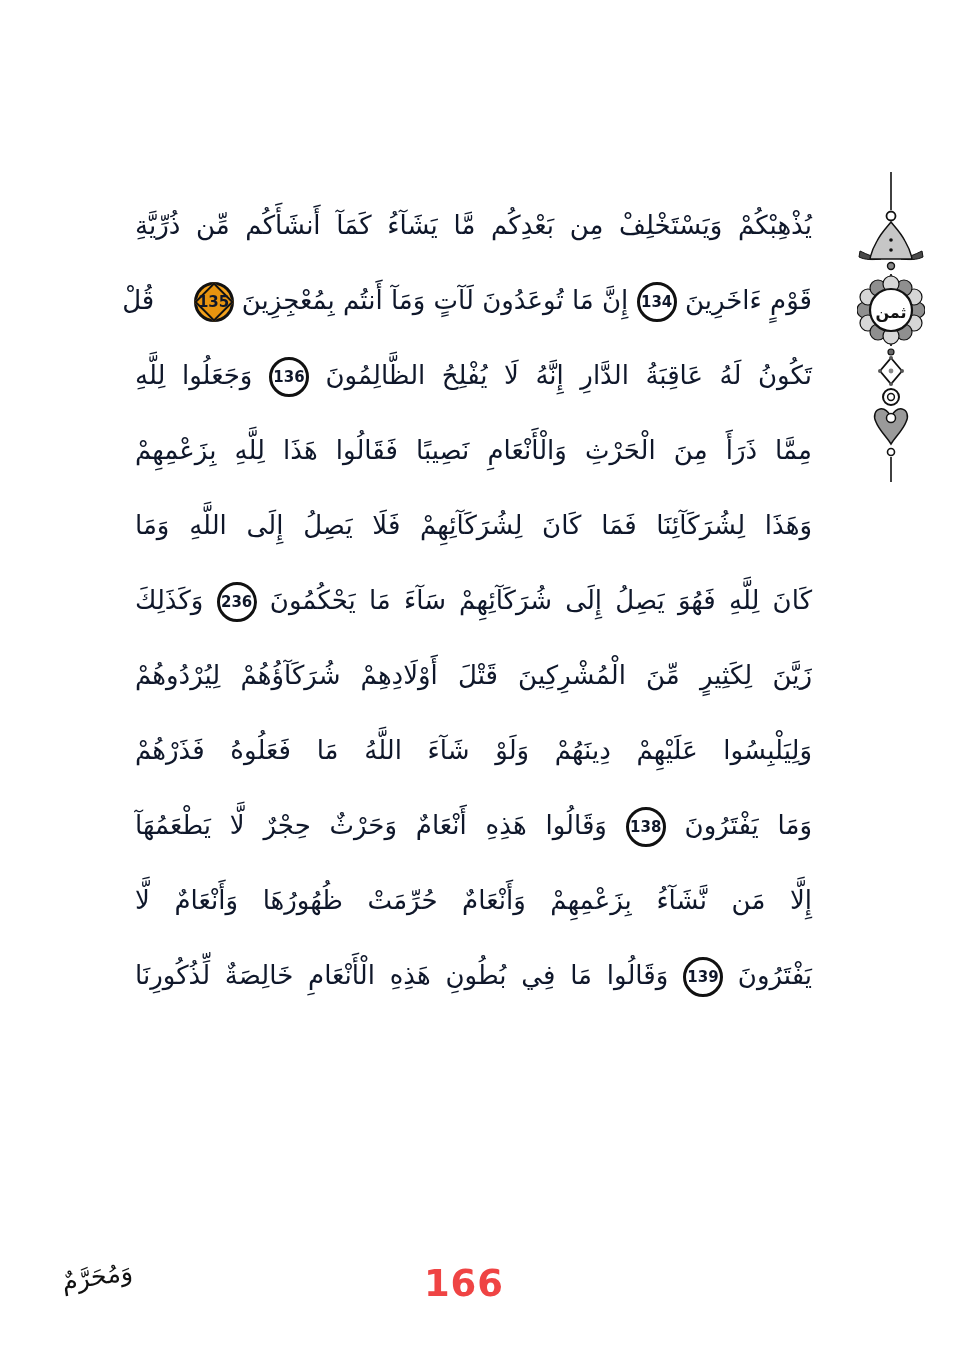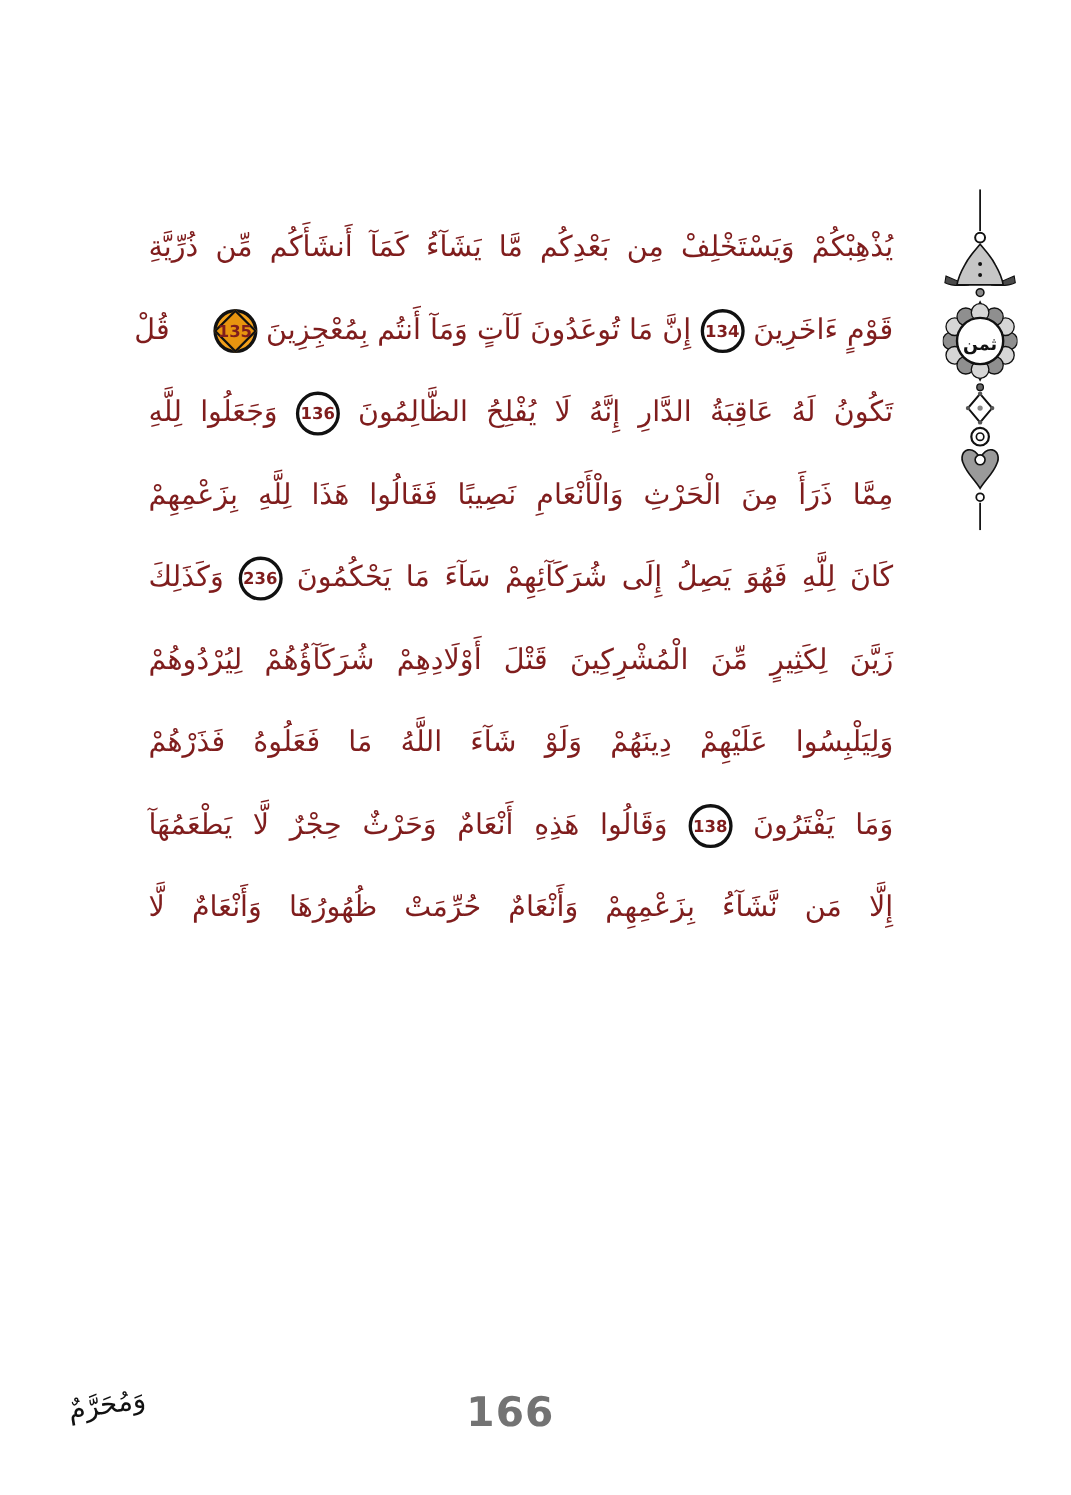--- a/index.html
+++ b/index.html
@@ -7,21 +7,21 @@
     width:974px;height:1359px;position:relative;background:#ffffff;
     font-family:"DejaVu Sans",sans-serif;color:#111;overflow:hidden;
   }
   
   .text-block{
     position:absolute;left:135px;top:188px;width:677px;
   }
   .line{
     height:75px;line-height:75px;direction:rtl;
     text-align:justify;text-align-last:justify;
-    white-space:nowrap;font-size:26px;font-weight:500;color:#7f1d1d;
+    white-space:nowrap;font-size:26px;font-weight:500;color:#0f172a;
   }
   .line span.t{letter-spacing:0.5px;}
   
   .vm{
     display:inline-block;width:40px;height:40px;box-sizing:border-box;
     border:3px solid #111;border-radius:50%;background:#fff;
     text-align:center;line-height:34px;font-size:15px;font-weight:bold;
     vertical-align:middle;direction:ltr;letter-spacing:0;
     text-align-last:center;position:relative;
   }
@@ -30,21 +30,21 @@
   .vm-star::before{
     content:"";position:absolute;left:3px;top:3px;right:3px;bottom:3px;
     background:#E8940F;border:2px solid #111;transform:rotate(45deg);
     z-index:-1;
   }
   
   .ornament{position:absolute;left:857px;top:172px;width:68px;height:310px;}
   
   .page-number{
     position:absolute;left:404px;top:1262px;width:120px;text-align:center;
-    font-size:37px;font-weight:bold;letter-spacing:1px;color:#737373;
+    font-size:37px;font-weight:bold;letter-spacing:1px;color:#ef4444;
   }
   .catchword{
     position:absolute;left:52px;top:1262px;width:90px;direction:rtl;
     font-size:25px;font-weight:500;color:#111;transform:rotate(-9deg);
     text-align:center;
   }
 </style>
 </head>
 <body>
 
@@ -52,32 +52,34 @@
 
   <div class="line"><span class="t">يُذْهِبْكُمْ وَيَسْتَخْلِفْ مِن بَعْدِكُم مَّا يَشَآءُ كَمَآ أَنشَأَكُم مِّن ذُرِّيَّةِ</span></div>
 
   <div class="line"><span class="t">قَوْمٍ ءَاخَرِينَ</span> <span class="vm">134</span> <span class="t">إِنَّ مَا تُوعَدُونَ لَآتٍ وَمَآ أَنتُم بِمُعْجِزِينَ</span> <span class="vm vm-star">135</span> <span class="t">قُلْ</span></div>
 
 
   <div class="line"><span class="t">تَكُونُ لَهُ عَاقِبَةُ الدَّارِ إِنَّهُ لَا يُفْلِحُ الظَّالِمُونَ</span> <span class="vm">136</span> <span class="t">وَجَعَلُوا لِلَّهِ</span></div>
 
   <div class="line"><span class="t">مِمَّا ذَرَأَ مِنَ الْحَرْثِ وَالْأَنْعَامِ نَصِيبًا فَقَالُوا هَذَا لِلَّهِ بِزَعْمِهِمْ</span></div>
 
+  <div class="line"><span class="t">وَهَذَا لِشُرَكَآئِنَا فَمَا كَانَ لِشُرَكَآئِهِمْ فَلَا يَصِلُ إِلَى اللَّهِ وَمَا</span></div>
 
   <div class="line"><span class="t">كَانَ لِلَّهِ فَهُوَ يَصِلُ إِلَى شُرَكَآئِهِمْ سَآءَ مَا يَحْكُمُونَ</span> <span class="vm">236</span> <span class="t">وَكَذَلِكَ</span></div>
 
   <div class="line"><span class="t">زَيَّنَ لِكَثِيرٍ مِّنَ الْمُشْرِكِينَ قَتْلَ أَوْلَادِهِمْ شُرَكَآؤُهُمْ لِيُرْدُوهُمْ</span></div>
 
   <div class="line"><span class="t">وَلِيَلْبِسُوا عَلَيْهِمْ دِينَهُمْ وَلَوْ شَآءَ اللَّهُ مَا فَعَلُوهُ فَذَرْهُمْ</span></div>
 
   <div class="line"><span class="t">وَمَا يَفْتَرُونَ</span> <span class="vm">138</span> <span class="t">وَقَالُوا هَذِهِ أَنْعَامٌ وَحَرْثٌ حِجْرٌ لَّا يَطْعَمُهَآ</span></div>
 
   <div class="line"><span class="t">إِلَّا مَن نَّشَآءُ بِزَعْمِهِمْ وَأَنْعَامٌ حُرِّمَتْ ظُهُورُهَا وَأَنْعَامٌ لَّا</span></div>
 
 
+  <div class="line"><span class="t">يَفْتَرُونَ</span> <span class="vm">139</span> <span class="t">وَقَالُوا مَا فِي بُطُونِ هَذِهِ الْأَنْعَامِ خَالِصَةٌ لِّذُكُورِنَا</span></div>
 
 </div>
 
 <svg class="ornament" viewBox="0 0 68 310" xmlns="http://www.w3.org/2000/svg">
 
   <line x1="34" y1="0" x2="34" y2="38" stroke="#111" stroke-width="1.6"></line>
   <circle cx="34" cy="44" r="4.5" fill="#fff" stroke="#111" stroke-width="1.8"></circle>
 
   <g>
     <path d="M3 79 C11 83 17 85 24 87 C16 88 8 88 2 85 Z" fill="#4a4a4a" stroke="#111" stroke-width="1"></path>

